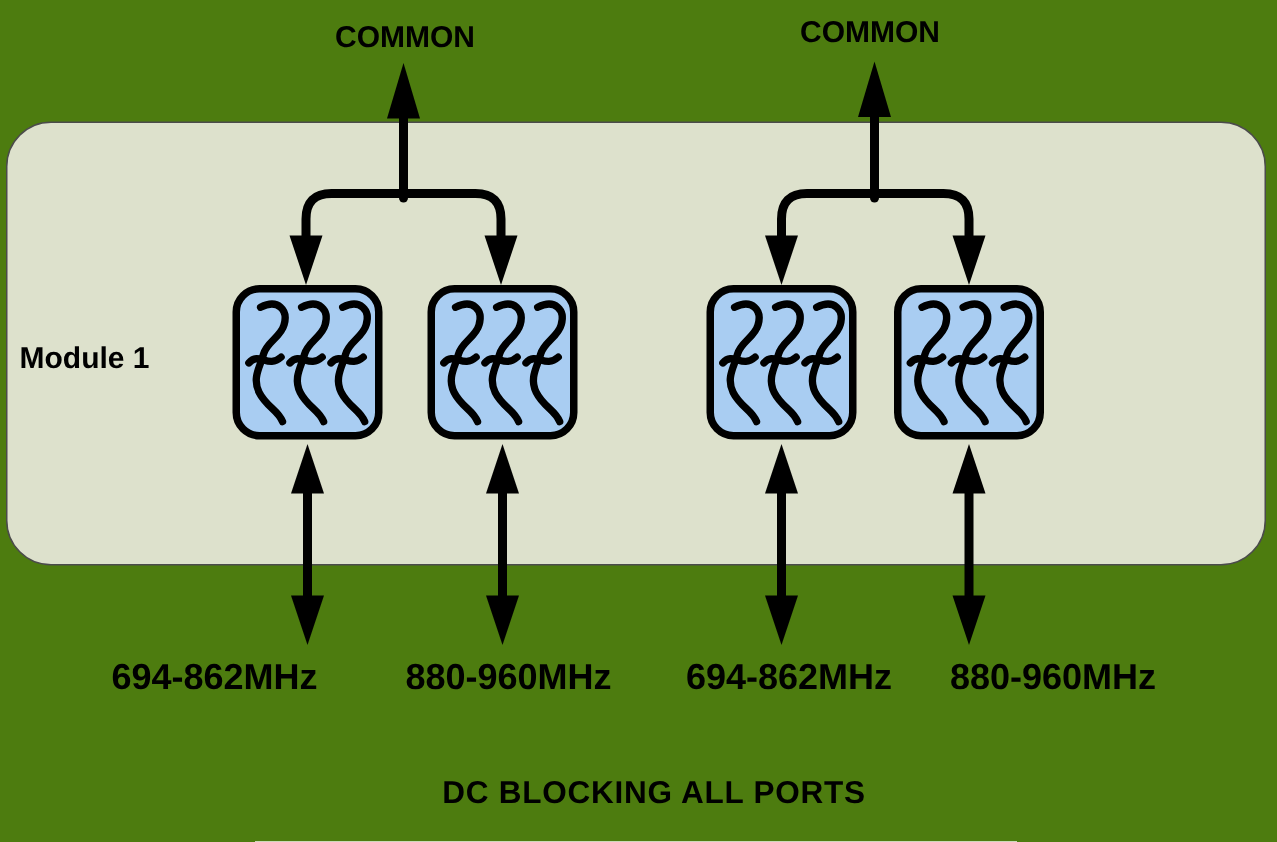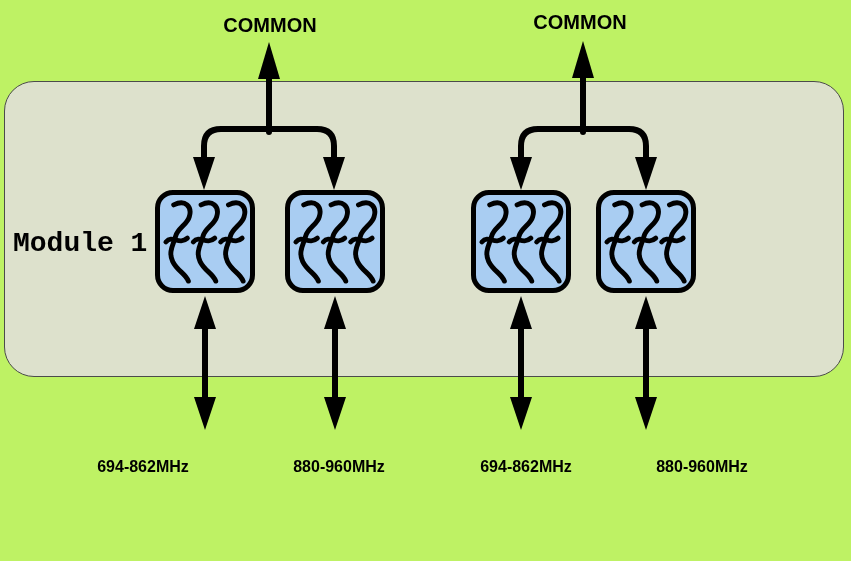--- a/index.html
+++ b/index.html
@@ -1,28 +1,28 @@
 <!DOCTYPE html>
 <html><head>
 <meta charset="utf-8">
 <style>
   html,body{margin:0;padding:0;background:#fff;}
   .canvas{
-    position:relative;width:851px;height:561px;background:#bef264;overflow:hidden;
+    position:relative;width:851px;height:561px;background:#4d7c0f;overflow:hidden;
     font-family:"Liberation Sans",sans-serif;
   }
   .chassis{
     position:absolute;left:4px;top:81px;width:840px;height:296px;
     background:#dde1cc;border:1.6px solid #4b4b4b;border-radius:30px;
     box-sizing:border-box;
   }
   .lbl{position:absolute;color:#000;font-weight:bold;white-space:nowrap;}
   .common{font-size:20px;transform:translateX(-50%);}
-  .module-label{font-size:28px;font-family:Liberation Mono, monospace;}
-  .port-label{font-size:16px;transform:translateX(-50%);top:458px;}
+  .module-label{font-size:20px;}
+  .port-label{font-size:24px;transform:translateX(-50%);top:438px;}
   .footer-label{font-size:21px;transform:translateX(-50%);letter-spacing:0.5px;}
   .connectors{position:absolute;left:0;top:0;width:851px;height:561px;pointer-events:none;}
   .filter-block{
     position:absolute;top:190px;width:100px;height:103px;box-sizing:border-box;
     background:#a9cdf2;border:5px solid #000;border-radius:18px;
     display:flex;align-items:center;justify-content:center;
   }
   .filter-block svg{display:block;}
 </style>
 </head>
@@ -149,14 +149,15 @@
         </g>
       </g>
     </svg>
   </div>
 
   <div class="lbl port-label" style="left:143px;">694-862MHz</div>
   <div class="lbl port-label" style="left:339px;">880-960MHz</div>
   <div class="lbl port-label" style="left:526px;">694-862MHz</div>
   <div class="lbl port-label" style="left:702px;">880-960MHz</div>
 
+  <div class="lbl footer-label" style="left:436px;top:517px;">DC BLOCKING ALL PORTS</div>
 
 </div>
 
 </body></html>

